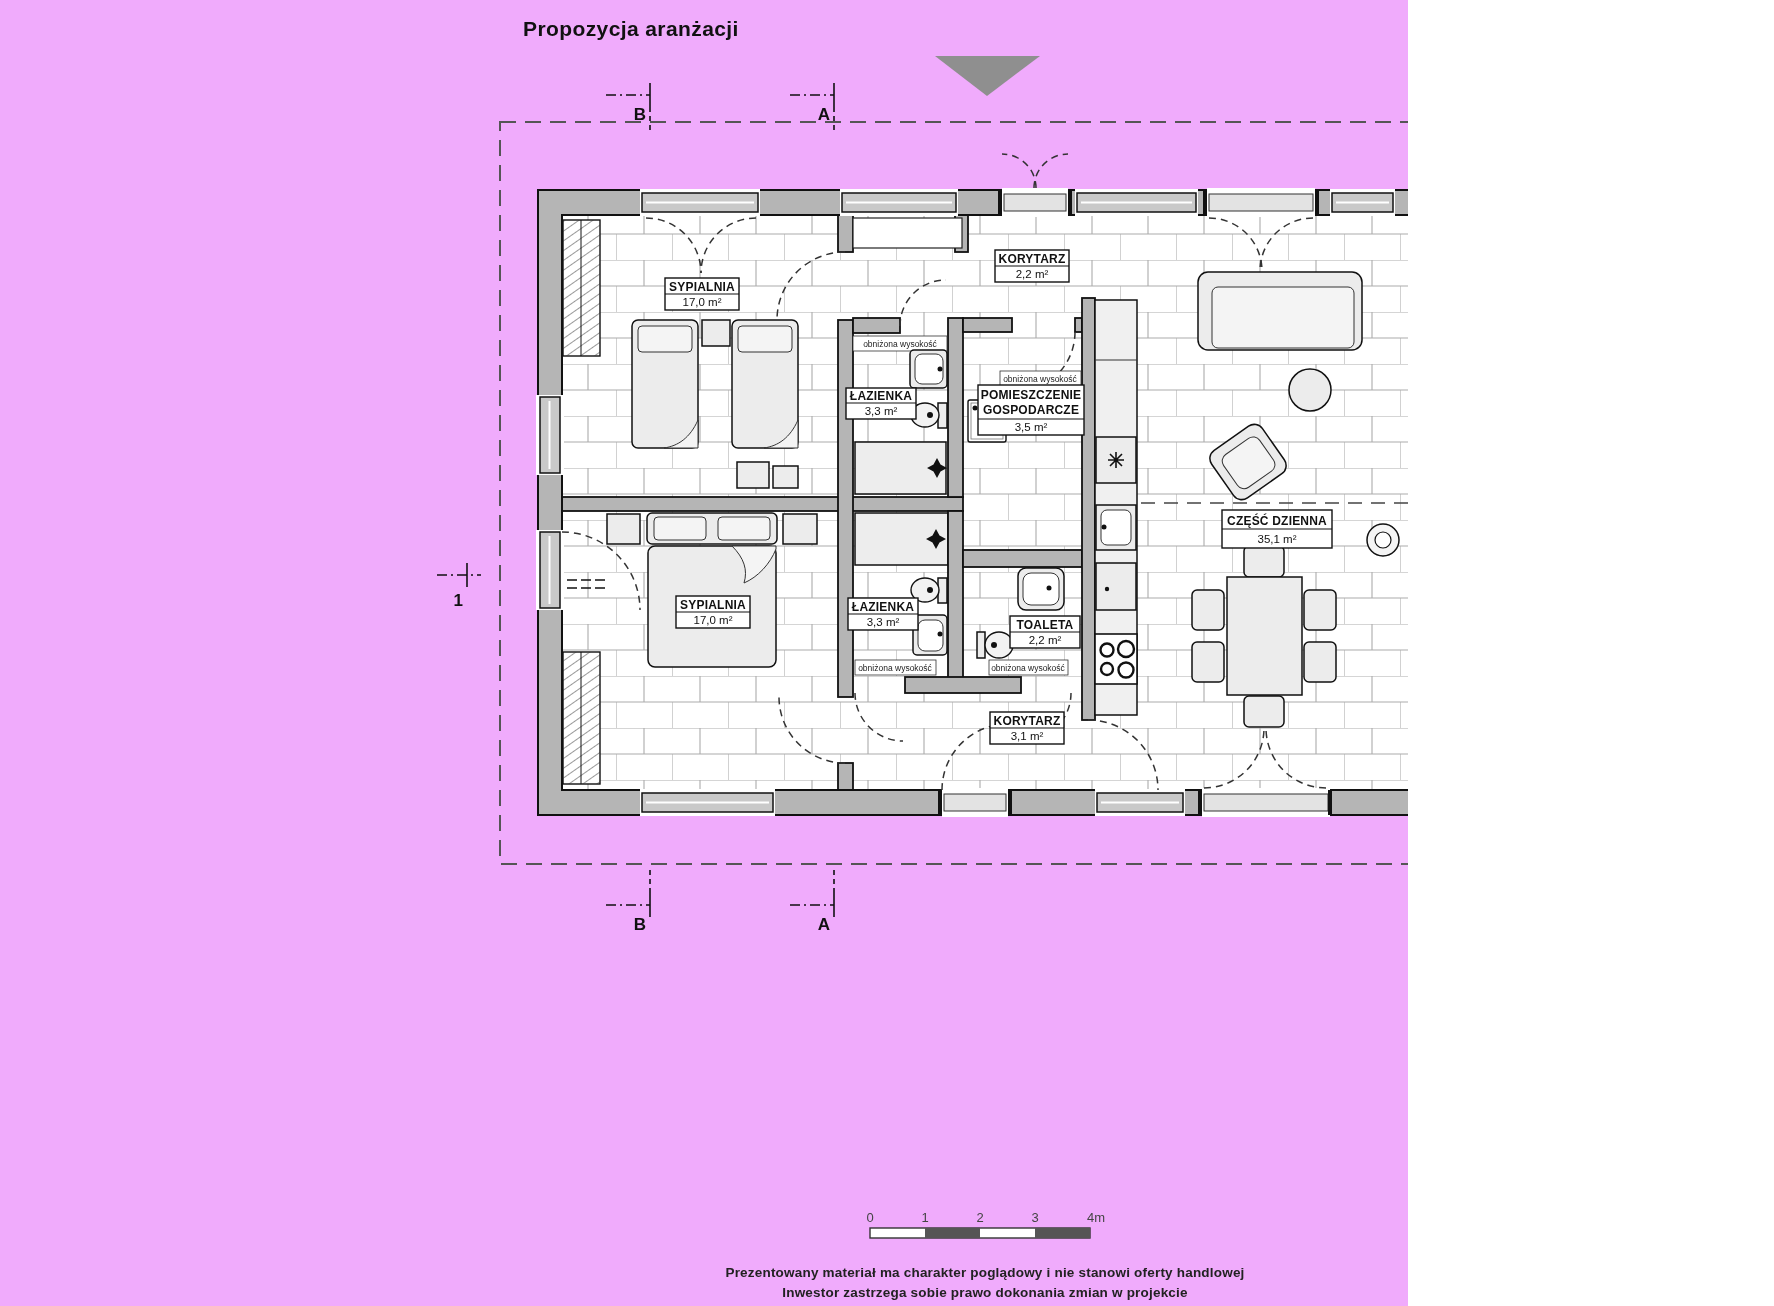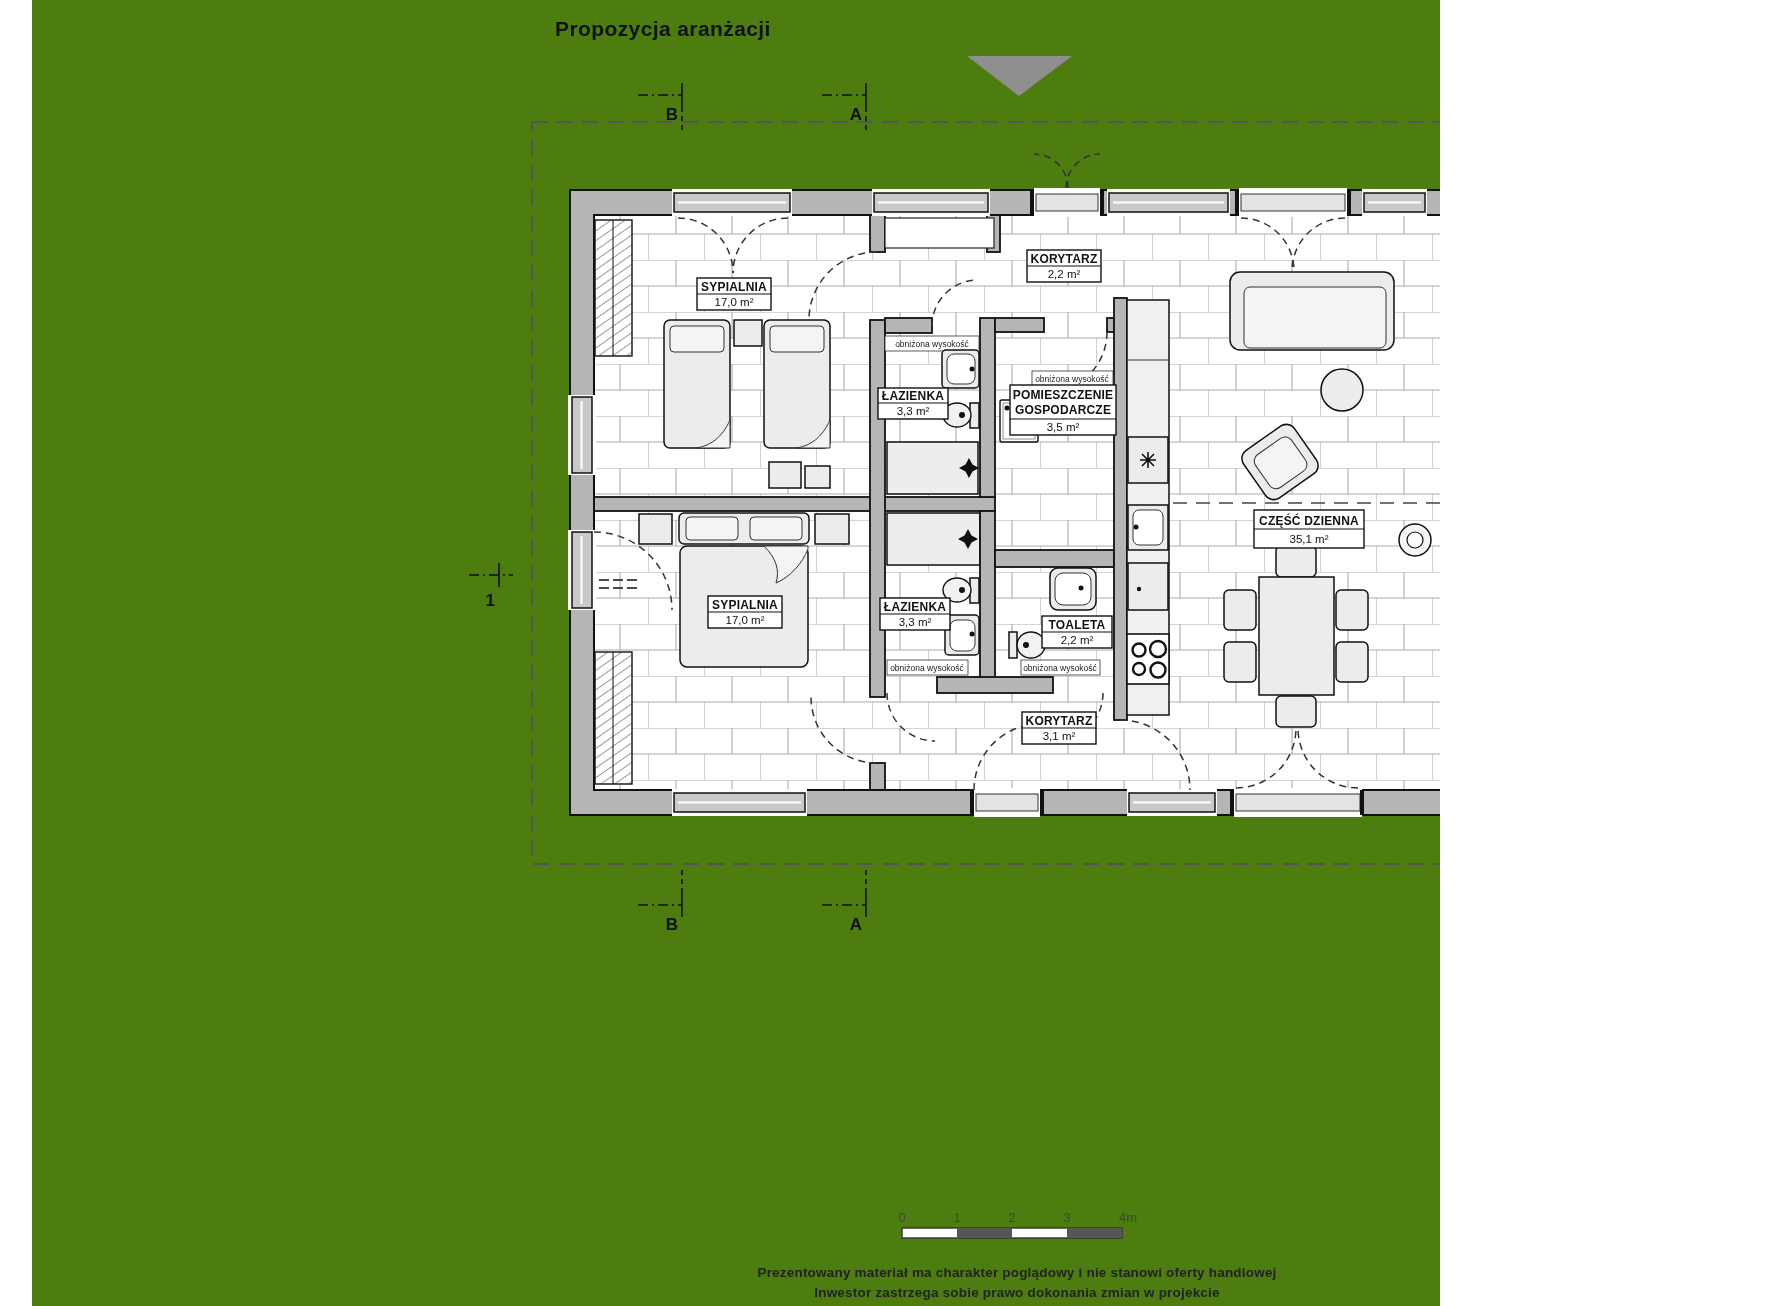--- a/index.html
+++ b/index.html
@@ -1,17 +1,17 @@
 <!DOCTYPE html>
 <html><head>
 <meta charset="utf-8">
 <style>
   html,body{margin:0;padding:0;background:#fff;}
-  #stage{position:relative;width:1408px;height:1306px;background:#4d7c0f;overflow:hidden;
-         font-family:"Liberation Sans", sans-serif;margin-left:32px;}
+  #stage{position:relative;width:1408px;height:1306px;background:#f0abfc;overflow:hidden;
+         font-family:"Liberation Sans", sans-serif;}
   svg text{font-family:"Liberation Sans", sans-serif;fill:#111;}
   .title-text{font-size:21px;font-weight:600;letter-spacing:.4px;}
   .room-name{font-size:12px;font-weight:700;letter-spacing:.2px;text-anchor:middle;}
   .room-area{font-size:11.5px;font-weight:400;text-anchor:middle;}
   .tiny-note{font-size:8.5px;font-weight:400;text-anchor:middle;fill:#222;}
   .section-letter{font-size:17px;font-weight:700;}
   .scale-num{font-size:13px;fill:#444;text-anchor:middle;}
   .footer-text{font-size:13.5px;font-weight:600;fill:#222;text-anchor:middle;letter-spacing:.2px;}
   .wallfill{fill:#b5b5b5;stroke:#111;stroke-width:2;}
   .iwall{fill:#b5b5b5;stroke:#111;stroke-width:1.8;}

